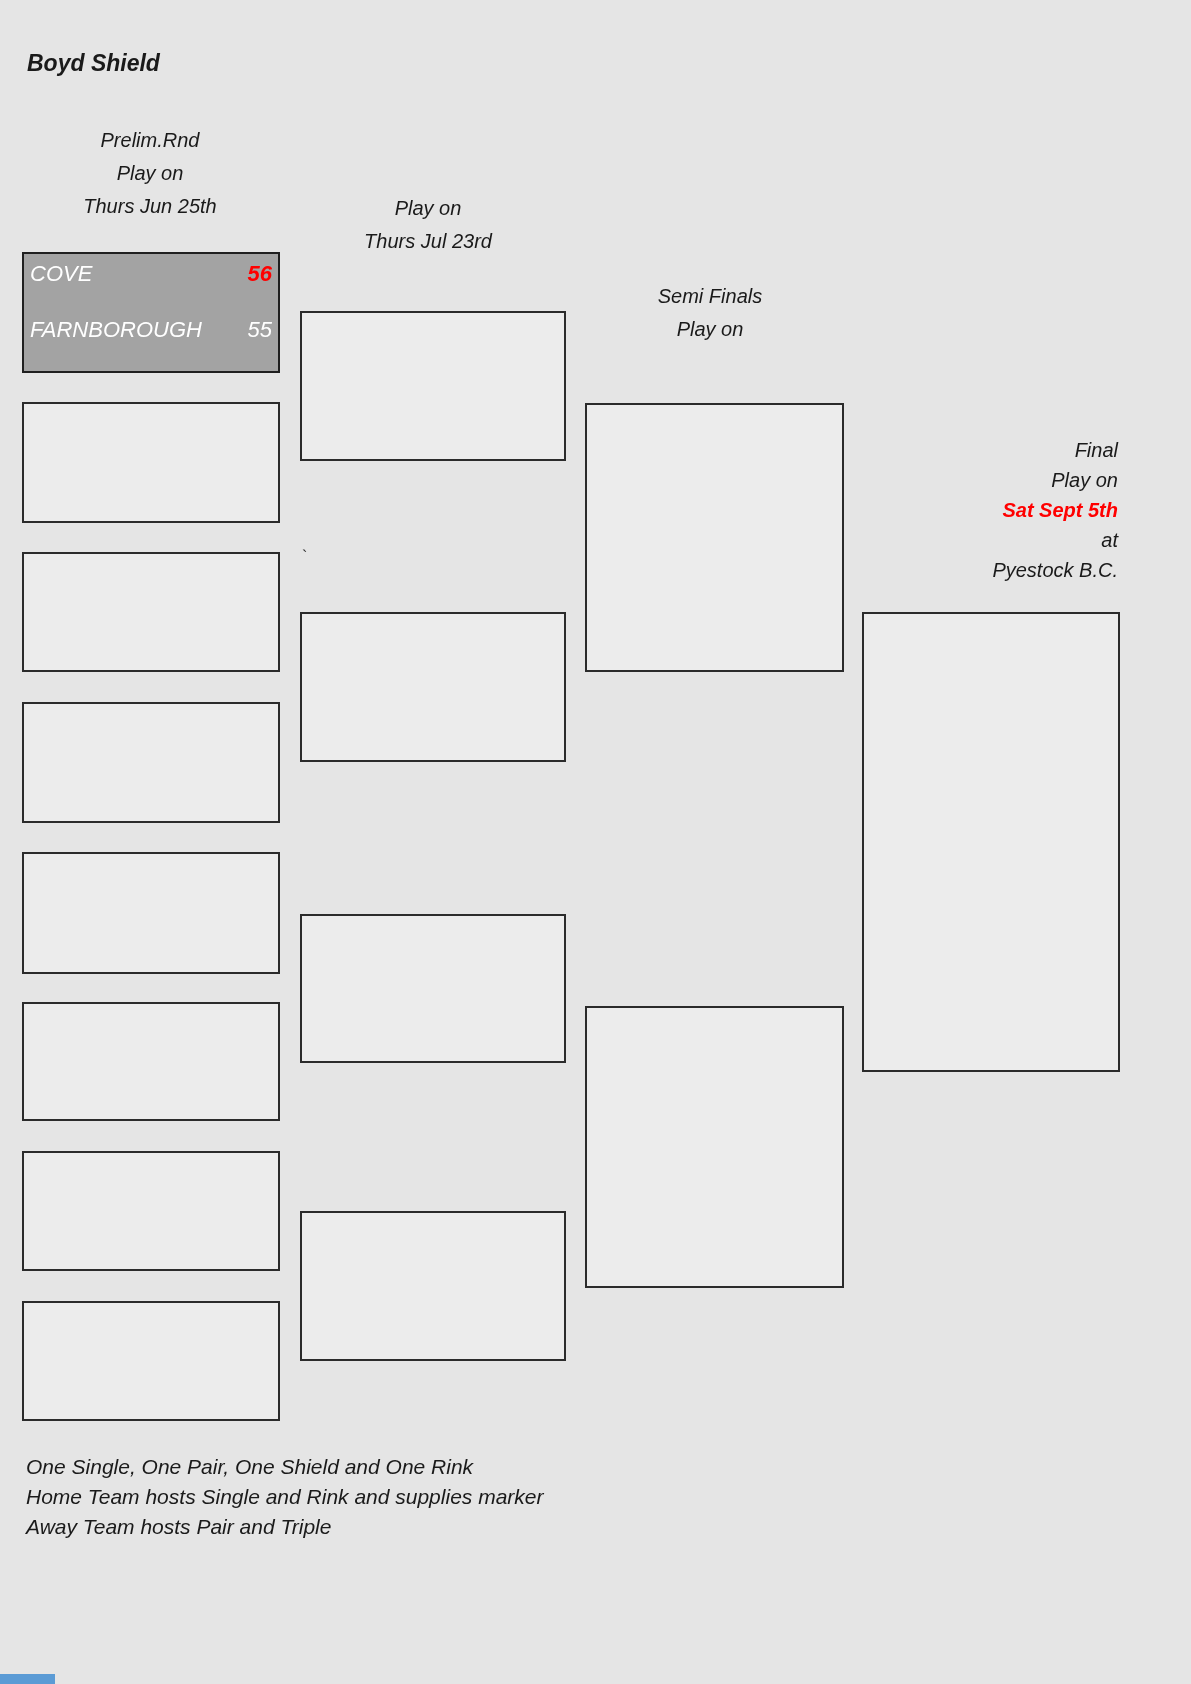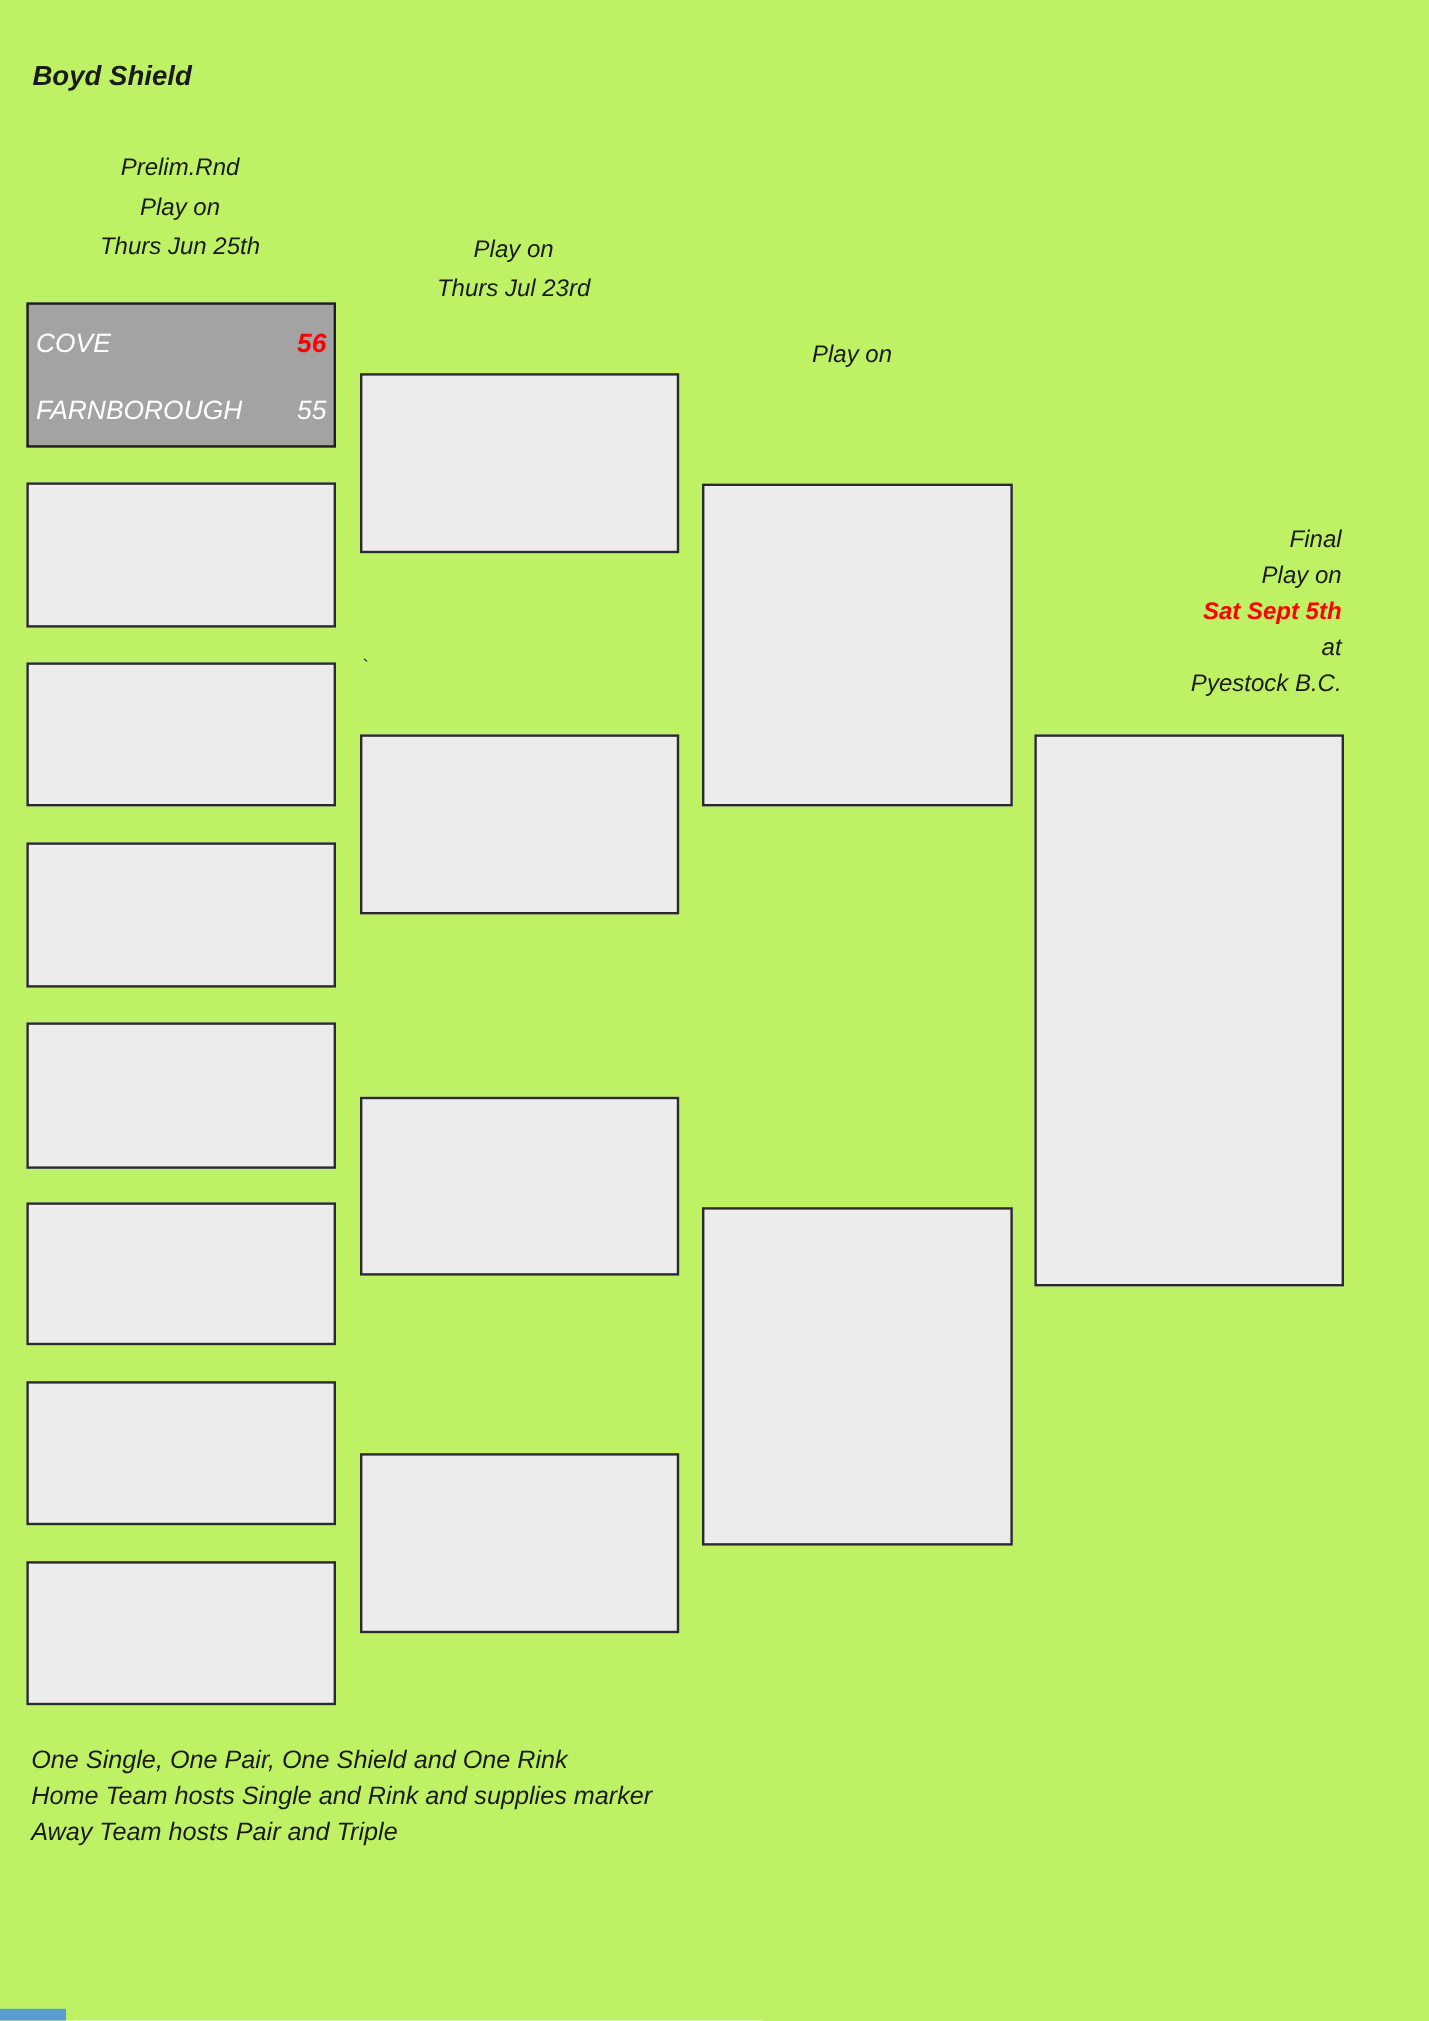--- a/index.html
+++ b/index.html
@@ -1,19 +1,19 @@
 <!DOCTYPE html>
 <html><head>
 <meta charset="utf-8">
 <style>
   html,body{margin:0;padding:0;background:#ffffff;}
   .canvas{
     position:relative;
     width:1191px;height:1684px;
-    background:#bef264;
+    background:#e5e5e5;
     font-family:"Liberation Sans",sans-serif;
     font-style:italic;
     color:#1a1a1a;
     overflow:hidden;
   }
   .title{
     position:absolute;left:27px;top:50px;
     font-size:23px;font-weight:bold;line-height:26px;
     margin:0;
   }
@@ -31,21 +31,21 @@
     box-sizing:border-box;
   }
   .box.winner{
     background:#a3a3a3;
     border-color:#1f1f1f;
     color:#ffffff;
   }
   .team-row{
     position:absolute;left:6px;right:6px;height:28px;
     display:flex;justify-content:space-between;align-items:center;
-    font-size:22px;line-height:28px;margin-top:12px;
+    font-size:22px;line-height:28px;
   }
   .score-win{color:#ff0000;font-weight:bold;}
   .notes{
     position:absolute;left:26px;top:1452px;
     font-size:21px;line-height:30px;
     white-space:nowrap;
   }
   .stray{
     position:absolute;left:302px;top:548px;
     font-size:16px;color:#333333;font-style:normal;
@@ -67,20 +67,21 @@
     <div>Play on</div>
     <div>Thurs Jun 25th</div>
   </div>
 
   <div class="hdr" style="left:298px;top:192px;width:260px;">
     <div>Play on</div>
     <div>Thurs Jul 23rd</div>
   </div>
 
   <div class="hdr" style="left:580px;top:280px;width:260px;">
+    <div>Semi Finals</div>
     <div>Play on</div>
   </div>
 
   <div class="hdr hdr-final" style="left:858px;top:435px;width:260px;text-align:right;">
     <div>Final</div>
     <div>Play on</div>
     <div class="red">Sat Sept 5th</div>
     <div>at</div>
     <div>Pyestock B.C.</div>
   </div>

